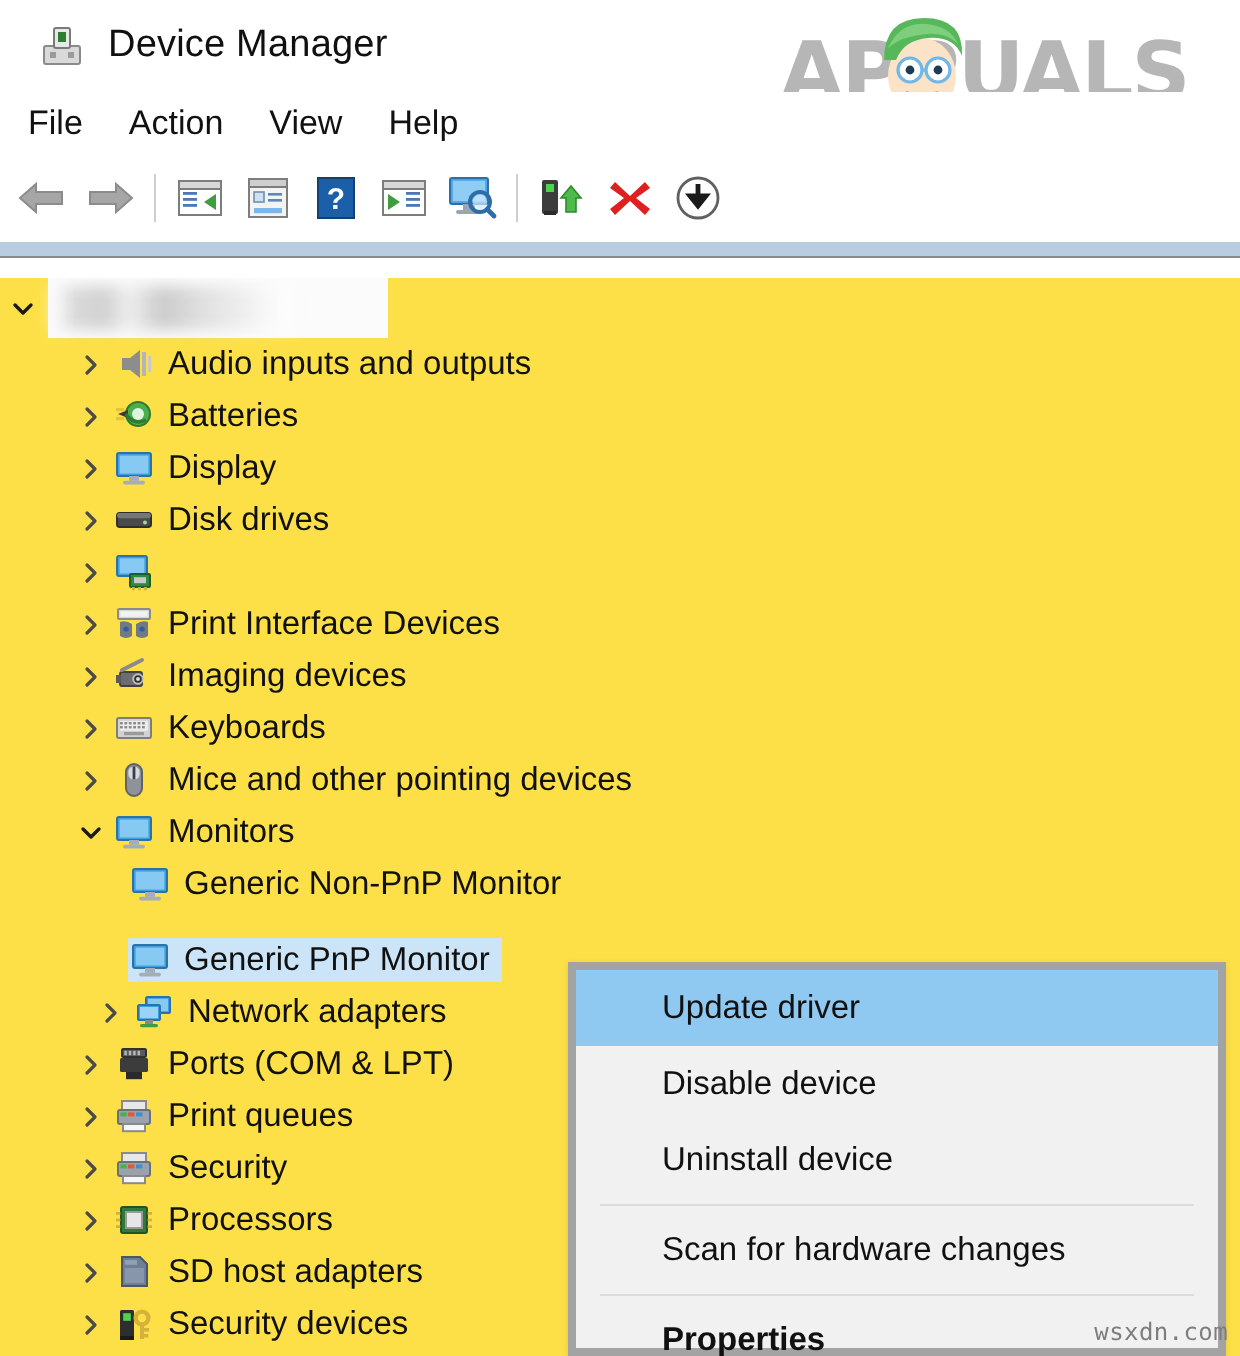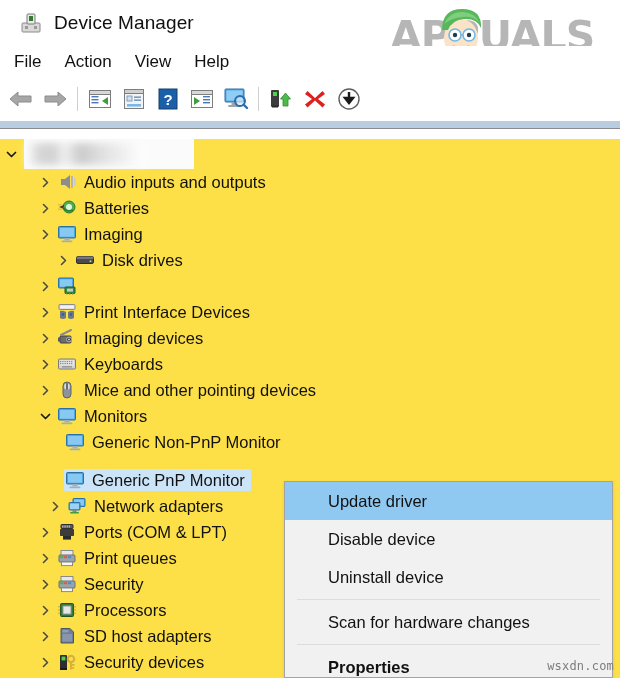--- a/index.html
+++ b/index.html
@@ -109,21 +109,21 @@
   .blur-backdrop {
     position:absolute; left:24px; top:0; width:170px; height:30px;
     background:#fbfbfb;
   }
 
   
   .ctxmenu {
     position: absolute; left: 284px; top: 481px;
     width: 329px; height: 197px;
     background: #f1f1f1;
-    border: 1px solid #a3a3a3;
+    border: 4px solid #a3a3a3;
     box-shadow: 0 1px 3px rgba(0,0,0,0.12);
   }
   .mi {
     position: relative; height: 38px;
     display: flex; align-items: center;
     padding-left: 43px;
     font-size: 16.5px; color: #111;
     cursor: default;
   }
   .mi.hl { background: #8fc9f2; }
@@ -326,24 +326,24 @@
           </span>
           <span class="sel-wrap">
             <span class="ico">
               <svg width="20" height="20" viewBox="0 0 20 20">
                 <rect x="1.5" y="2.5" width="17" height="11.5" rx="1" fill="#3f9ee0" stroke="#2b72a8"></rect>
                 <rect x="2.8" y="3.8" width="14.4" height="9" fill="#86c9f2"></rect>
                 <rect x="7.5" y="14" width="5" height="2.4" fill="#a4aeb8"></rect>
                 <rect x="4.5" y="16.4" width="11" height="1.8" rx="0.9" fill="#a4aeb8"></rect>
               </svg>
             </span>
-            <span class="label">Imaging</span>
-          </span>
-        </div>
-        <div class="row" style="padding-left: 52px;">
+            <span class="label">Display</span>
+          </span>
+        </div>
+        <div class="row" style="padding-left: 34px;">
           <span class="chev">
             <svg width="11" height="11" viewBox="0 0 11 11">
               <path d="M3.5 1.5 L7.5 5.5 L3.5 9.5" fill="none" stroke="#4a4a4a" stroke-width="1.6" stroke-linecap="round" stroke-linejoin="round"></path>
             </svg>
           </span>
           <span class="sel-wrap">
             <span class="ico">
               <svg width="20" height="20" viewBox="0 0 20 20">
                 <rect x="1.5" y="6.5" width="17" height="7" rx="1.4" fill="#4a4a4a" stroke="#2e2e2e"></rect>
                 <rect x="1.5" y="6.5" width="17" height="2.6" rx="1.2" fill="#777"></rect>

